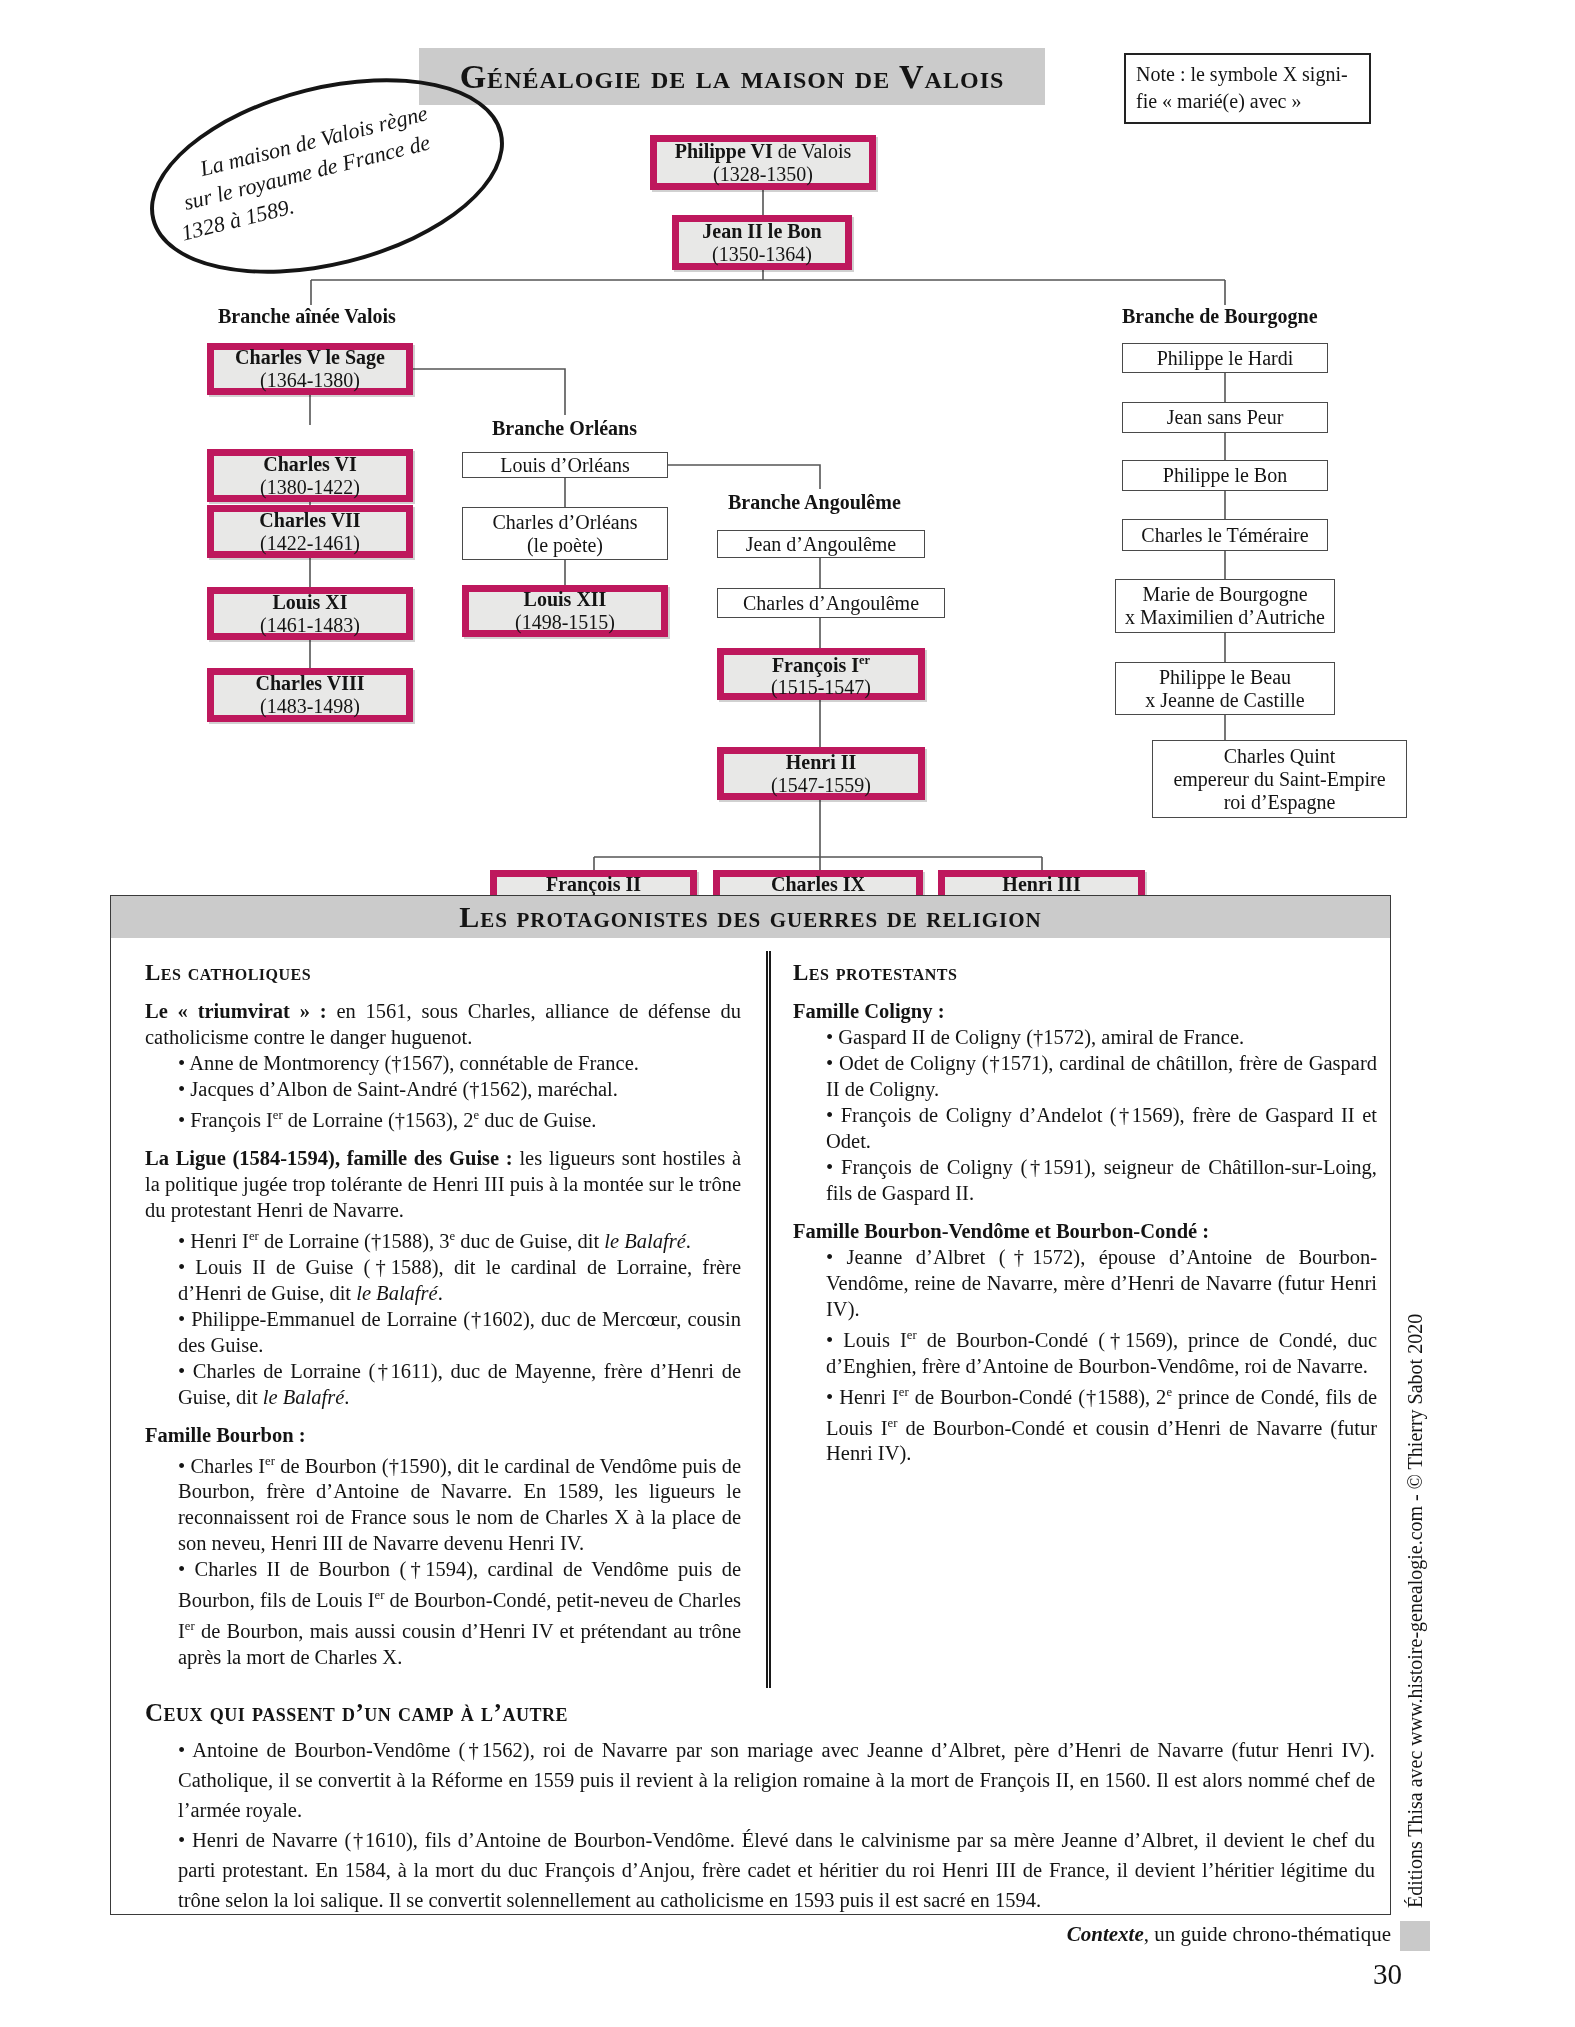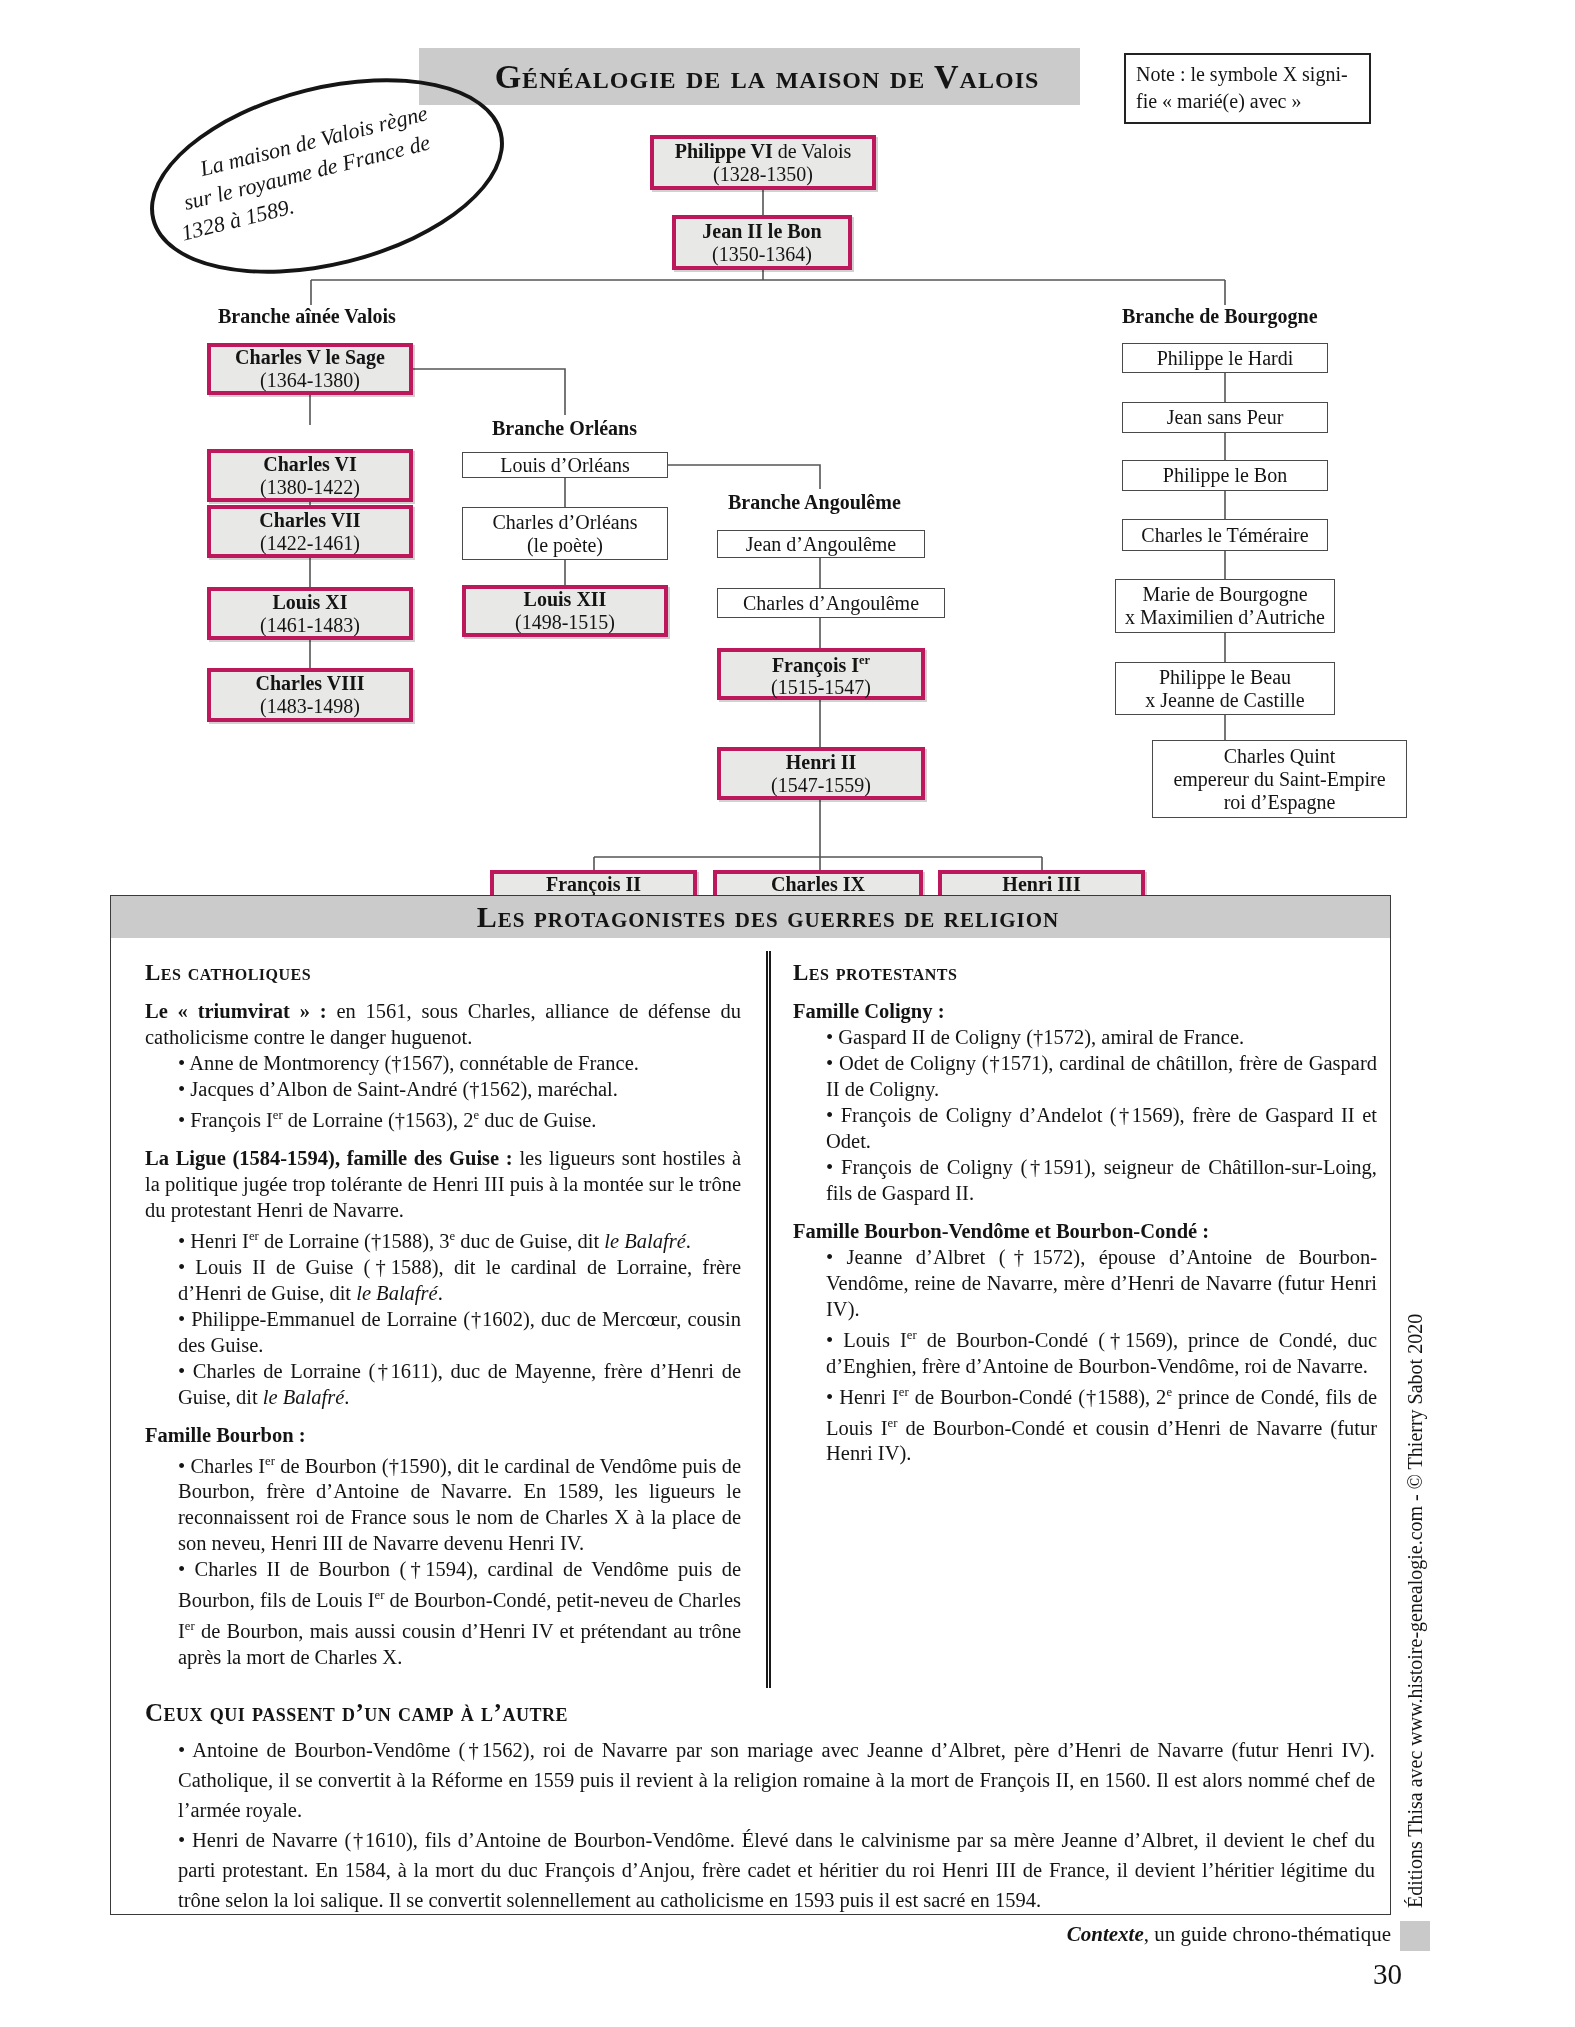--- a/index.html
+++ b/index.html
@@ -3,21 +3,21 @@
 <meta charset="utf-8">
 <style>
   html,body { margin:0; padding:0; background:#ffffff; }
   #page {
     position:relative; width:1575px; height:2027px;
     background:#ffffff; font-family:"Liberation Serif", serif; color:#141414;
     overflow:hidden;
   }
   .banner {
     background:#cbcbcb; text-align:center;
-    font-variant:small-caps; font-weight:600; letter-spacing:1px;padding-left:35px;
+    font-variant:small-caps; font-weight:600; letter-spacing:1px;
   }
   #title-banner { position:absolute; left:419px; top:48px; width:626px; height:57px; font-size:34px; line-height:57px; }
   #note-box {
     position:absolute; left:1124px; top:53px; width:247px; height:71px;
     border:2px solid #222; box-sizing:border-box; font-size:20px; line-height:27px; padding:6px 10px;
   }
   #oval-note {
     position:absolute; left:146px; top:86px; width:362px; height:180px;
     border:4px solid #151515; border-radius:50%;
     transform:rotate(-14deg); box-sizing:border-box;
@@ -27,21 +27,21 @@
   #oval-note .l2 { margin-left:-24px; }
   #oval-note .l3 { margin-left:-34px; }
 
   #tree-lines { position:absolute; left:0; top:0; pointer-events:none; }
 
   .node {
     position:absolute; box-sizing:border-box;
     display:flex; flex-direction:column; justify-content:center; align-items:center;
     text-align:center; font-size:20px; line-height:23px; white-space:nowrap;
   }
-  .node.royal { background:#e8e8e7; border:4px solid #be185d; box-shadow:2px 2px 0 rgba(0,0,0,0.18); }
+  .node.royal { background:#e8e8e7; border:7px solid #be185d; box-shadow:2px 2px 0 rgba(0,0,0,0.18); }
   .node.plain { background:#ffffff; border:1px solid #4a4a4a; }
   .branch-label { position:absolute; font-weight:bold; font-size:20px; white-space:nowrap; }
 
   .seg-b { font-weight:bold; }
   .seg-i { font-style:italic; }
   .seg-sup { vertical-align:super; font-size:0.62em; }
   .seg-bsup { vertical-align:super; font-size:0.62em; font-weight:bold; }
 
   #section-box {
     position:absolute; left:110px; top:895px; width:1281px; height:1020px;

